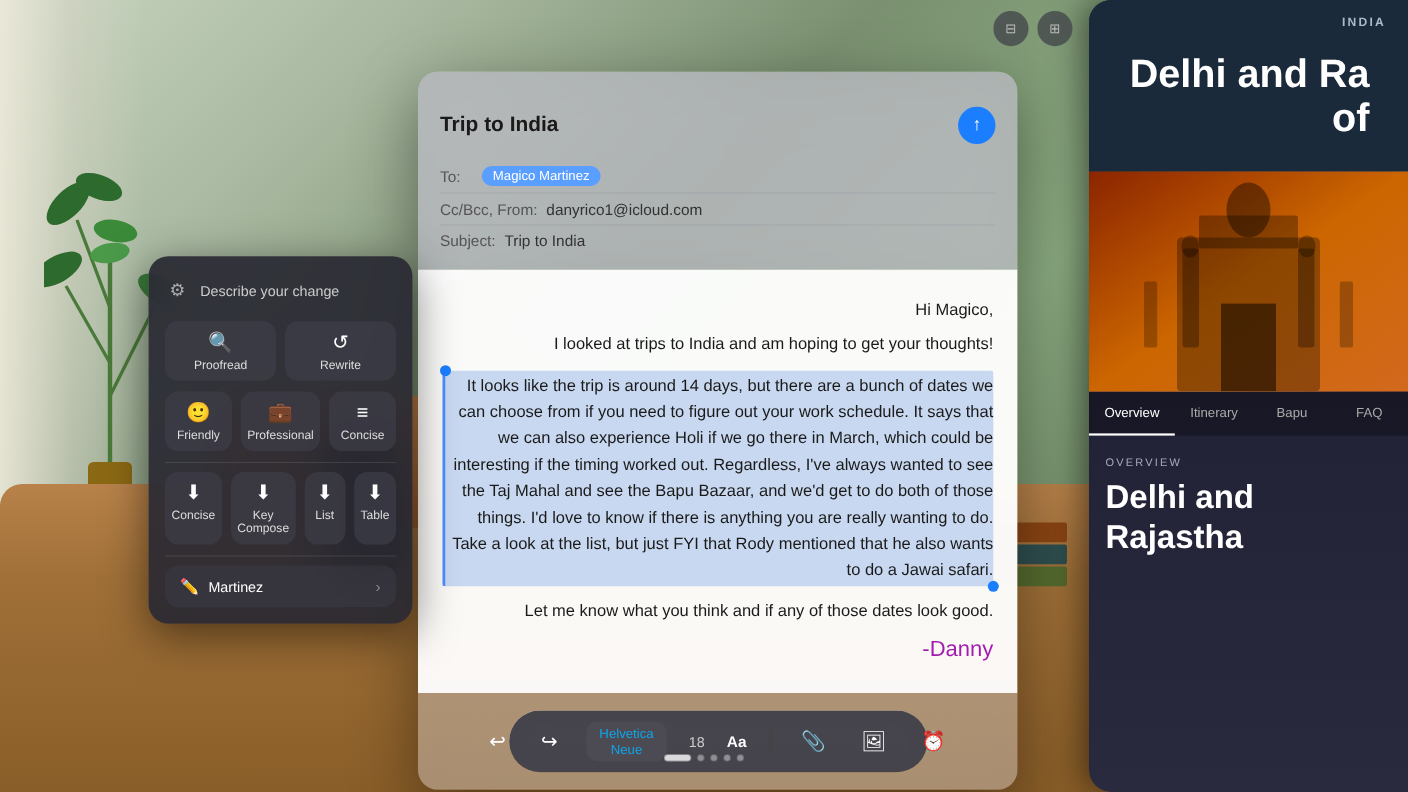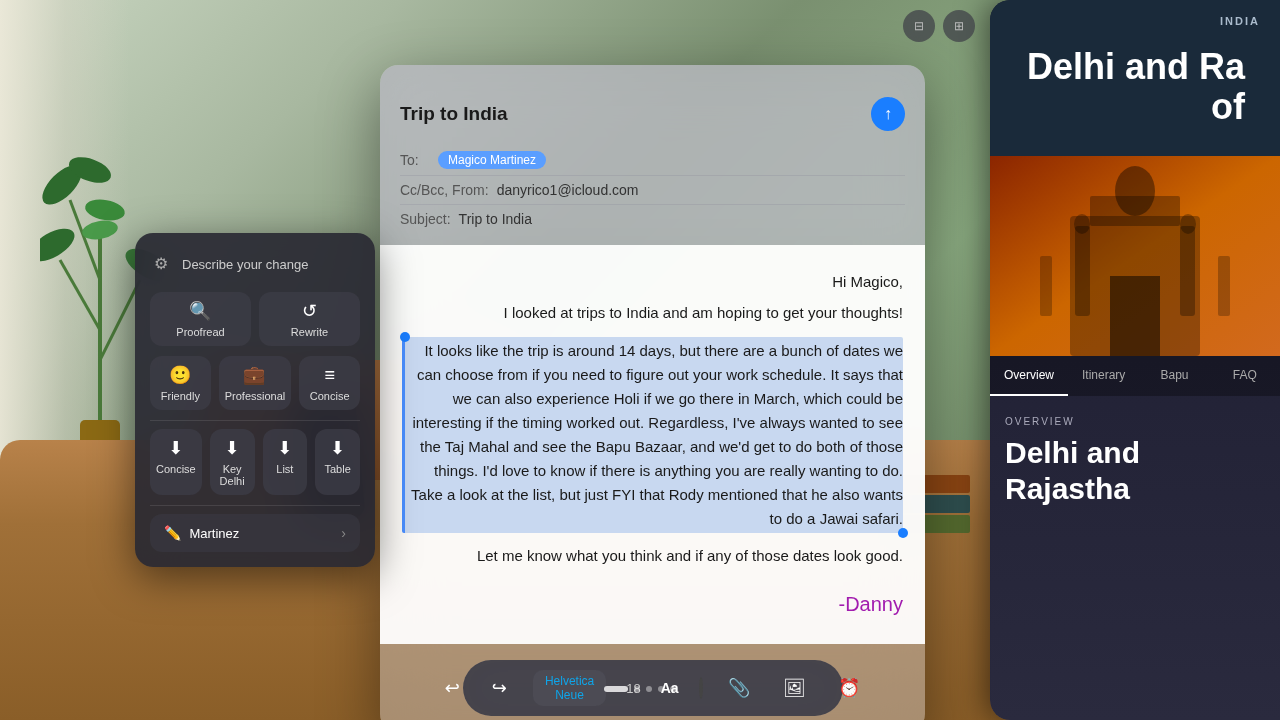--- a/index.html
+++ b/index.html
@@ -364,21 +364,21 @@
       position: absolute;
       right: -5px; bottom: -5px;
       width: 10px; height: 10px;
       background: #1a7eff;
       border-radius: 50%;
     }
 
     .body-closing {
       color: #1a1a1a;
       font-size: 15px;
-      margin-bottom: 26px;
+      margin-bottom: 12px;
       line-height: 1.5;
     }
 
     .body-signature {
       color: #a21caf;
       font-size: 20px;
     }
 
     
     .mail-toolbar {
@@ -587,21 +587,21 @@
 
   <div class="tools-divider"></div>
 
   <div class="tools-row">
     <button class="tool-btn">
       <span class="tool-icon">⬇</span>
       <span class="tool-label">Concise</span>
     </button>
     <button class="tool-btn">
       <span class="tool-icon">⬇</span>
-      <span class="tool-label">Key Delhi</span>
+      <span class="tool-label">Key Compose</span>
     </button>
     <button class="tool-btn">
       <span class="tool-icon">⬇</span>
       <span class="tool-label">List</span>
     </button>
     <button class="tool-btn">
       <span class="tool-icon">⬇</span>
       <span class="tool-label">Table</span>
     </button>
   </div>

